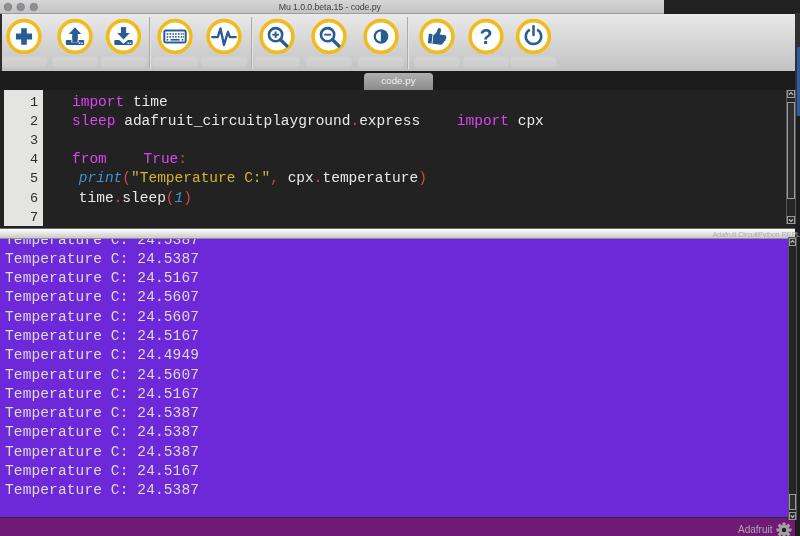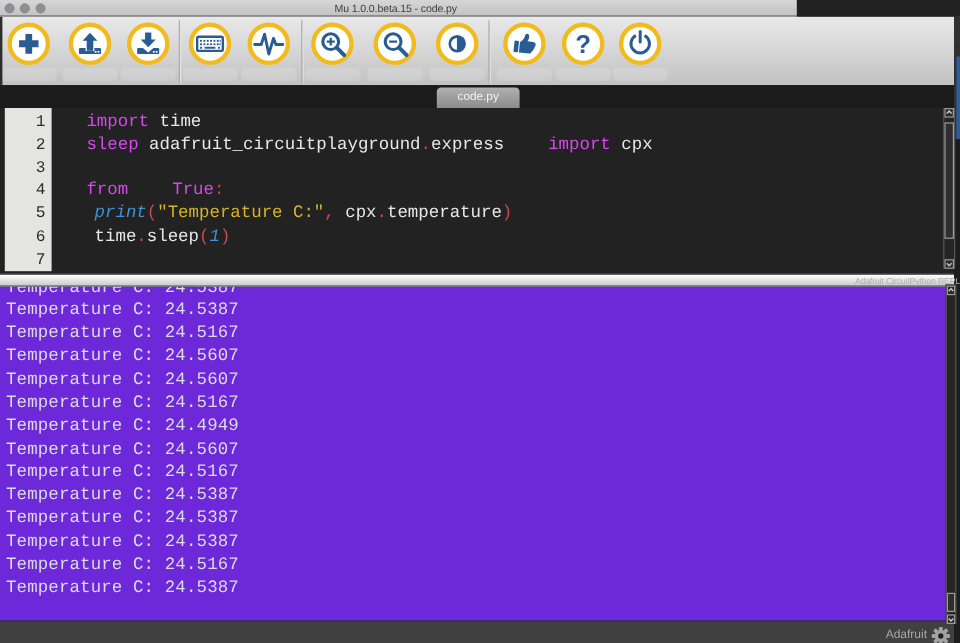--- a/index.html
+++ b/index.html
@@ -24,21 +24,21 @@
   .g{color:#d946ef;padding-left:28px;} 
   .r{color:#c94a4a;} 
   .y{color:#d5b32b;} 
   .b{color:#4191d6;font-style:italic;} 
   
   #splitter{left:0;top:228px;width:800px;height:10.5px;background:linear-gradient(#ffffff,#c9c9c9);border-top:1px solid #6a6a6a;border-bottom:1.5px solid #8f8f8f;box-sizing:border-box;}
   
   #console{left:0;top:238.5px;width:800px;height:279.5px;background:#6d28d9;overflow:hidden;}
   #console pre{position:absolute;left:5px;top:-8px;font:14.5px/19.3px "Liberation Mono",monospace;color:#dcdcdc;letter-spacing:0.12px;}
   
-  #status{left:0;top:518px;width:800px;height:18px;background:#404040;}
+  #status{left:0;top:518px;width:800px;height:18px;background:#701a75;}
   #ada{position:absolute;right:27.5px;top:6px;font-size:10px;color:#a8a8a8;}
   
   #r1{left:795px;top:13px;width:5px;height:34px;background:#313131;}
   #r2a{left:795px;top:47px;width:5px;height:69px;background:#313131;}
   #r2{left:797px;top:47px;width:3px;height:69px;background:#2e5c9e;}
   #r3{left:795px;top:116px;width:5px;height:420px;background:#1d1d1d;}
   
   .sbx{position:absolute;box-sizing:border-box;border:1px solid #9a9a9a;background:#2b2b2b;}
   .sbtrack{position:absolute;box-sizing:border-box;border:1px solid #585858;background:#252525;}
 </style>

